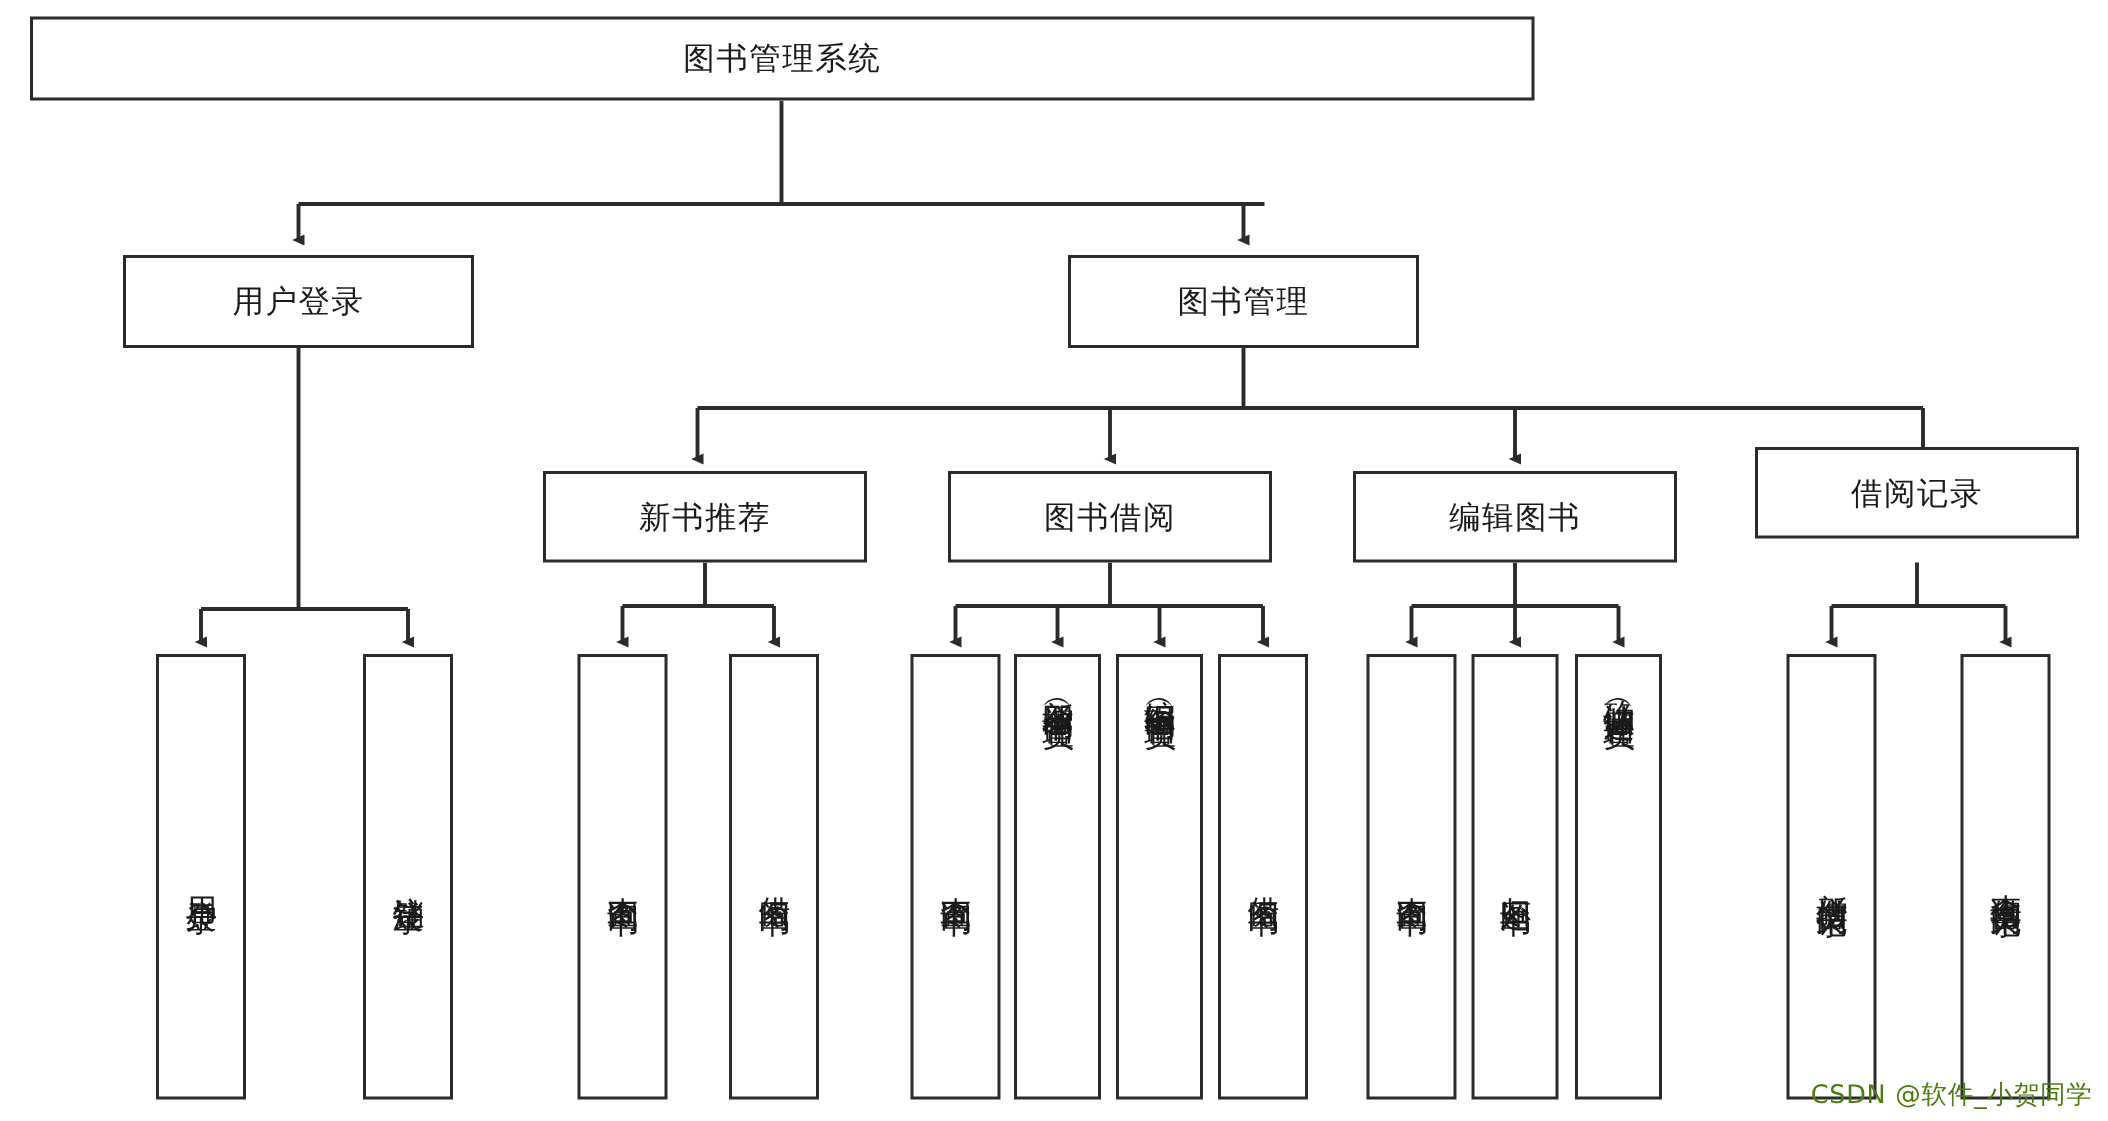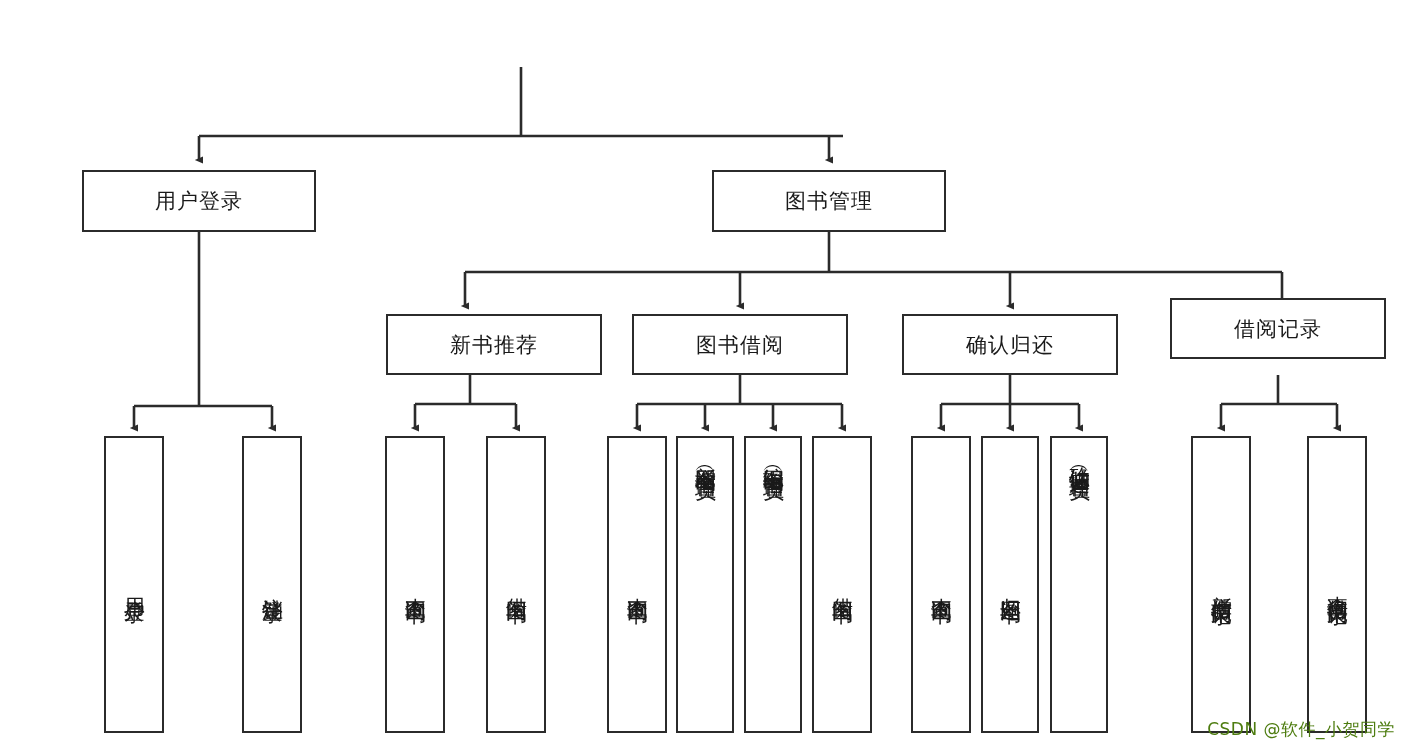--- a/index.html
+++ b/index.html
@@ -112,36 +112,39 @@
       <path d="M1010,404 L1010,428" marker-end="url(#arw)"></path>
       <path d="M1079,404 L1079,428" marker-end="url(#arw)"></path>
 
       <path d="M1278,375 L1278,404"></path>
       <path d="M1221,404 L1337,404"></path>
       <path d="M1221,404 L1221,428" marker-end="url(#arw)"></path>
       <path d="M1337,404 L1337,428" marker-end="url(#arw)"></path>
     </g>
   </svg>
 
+  <div class="node horiz" style="left:20px; top:11px; width:1003px; height:56px;">
+    <span>图书管理系统</span>
+  </div>
 
   <div class="node horiz" style="left:82px; top:170px; width:234px; height:62px;">
     <span>用户登录</span>
   </div>
   <div class="node horiz" style="left:712px; top:170px; width:234px; height:62px;font-family:Liberation Serif, serif;">
     <span>图书管理</span>
   </div>
 
-  <div class="node horiz" style="left:362px; top:314px; width:216px; height:61px;margin-left:24px;">
+  <div class="node horiz" style="left:362px; top:314px; width:216px; height:61px;">
     <span>新书推荐</span>
   </div>
   <div class="node horiz" style="left:632px; top:314px; width:216px; height:61px;">
     <span>图书借阅</span>
   </div>
   <div class="node horiz" style="left:902px; top:314px; width:216px; height:61px;">
-    <span>确认归还</span>
+    <span>编辑图书</span>
   </div>
   <div class="node horiz" style="left:1170px; top:298px; width:216px; height:61px;">
     <span>借阅记录</span>
   </div>
 
   <div class="node vert centered" style="left:104px; top:436px; width:60px; height:297px;">
     <span class="vlabel">用户登录</span>
   </div>
   <div class="node vert centered" style="left:242px; top:436px; width:60px; height:297px;">
     <span class="vlabel">注销登录</span>

